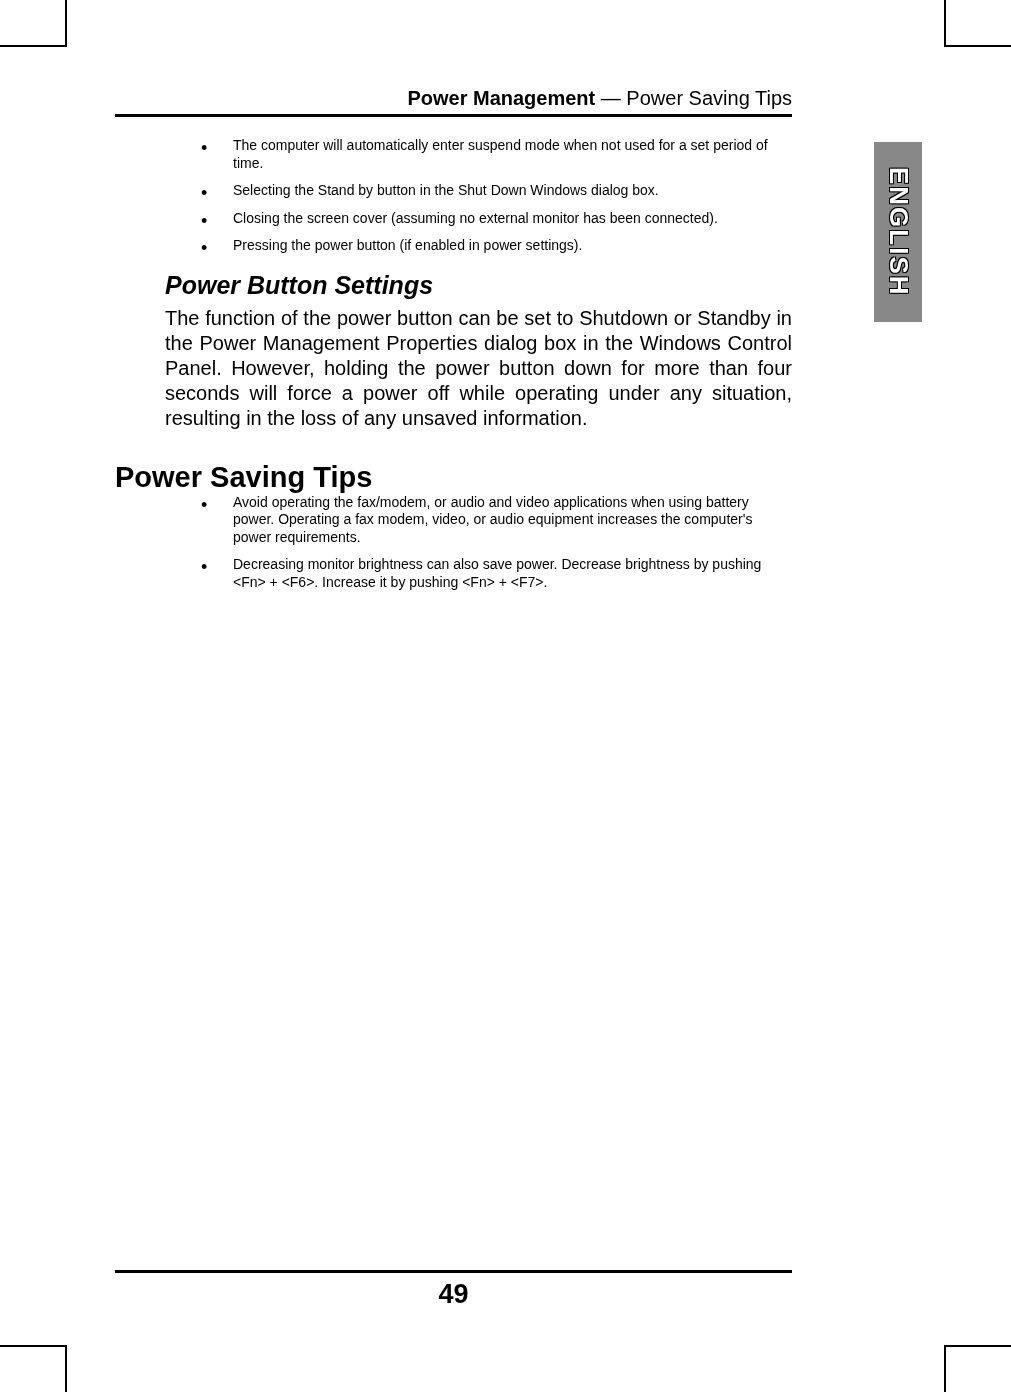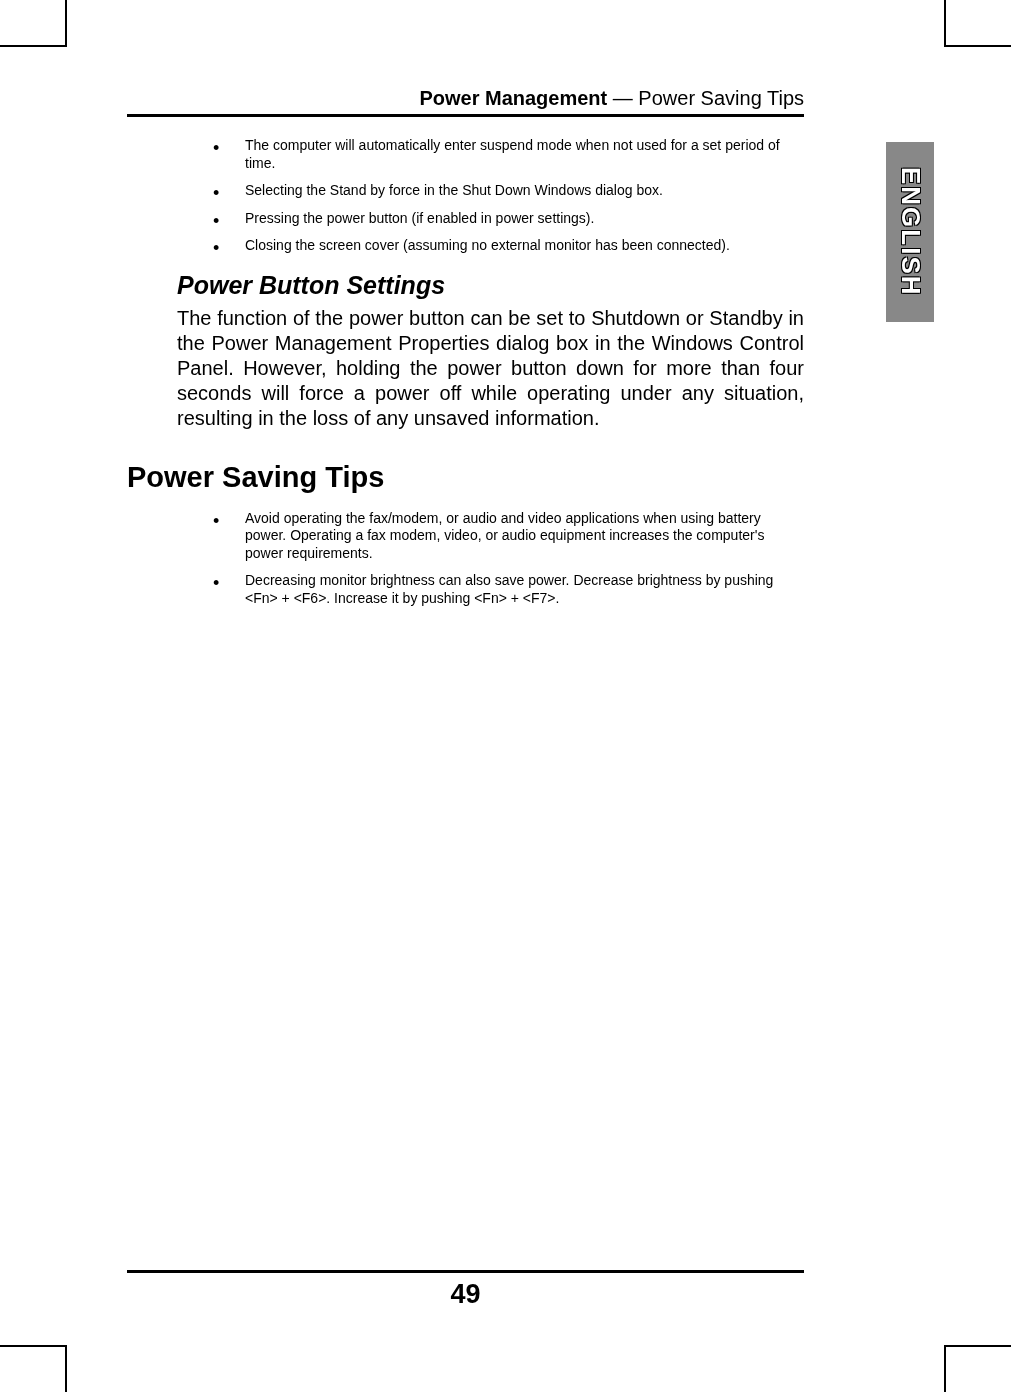--- a/index.html
+++ b/index.html
@@ -7,40 +7,40 @@
   .outer-crops { position: absolute; }
   .crop-top-left  { left: 65px;  top: 0;    width: 2px; height: 45px; background: #000; }
   .crop-top-left2 { left: 0;     top: 45px; width: 67px; height: 2px; background: #000; }
   .crop-top-right { right: 65px; top: 0;    width: 2px; height: 45px; background: #000; }
   .crop-top-right2{ right: 0;    top: 45px; width: 67px; height: 2px; background: #000; }
   .crop-bot-left  { left: 65px;  bottom: 0; width: 2px; height: 45px; background: #000; }
   .crop-bot-left2 { left: 0;     bottom: 45px; width: 67px; height: 2px; background: #000; }
   .crop-bot-right { right: 65px; bottom: 0; width: 2px; height: 45px; background: #000; }
   .crop-bot-right2{ right: 0;    bottom: 45px; width: 67px; height: 2px; background: #000; }
 
-  .page { position: absolute; left: 67px; top: 47px; width: 877px; height: 1298px; padding: 40px 60px 0 60px; }
+  .page { position: absolute; left: 55px; top: 47px; width: 877px; height: 1298px; padding: 40px 60px 0 60px; }
 
   .header-line { font-size: 20px; text-align: right; padding-right: 80px; margin-bottom: 4px; }
   .header-line .bold { font-weight: bold; }
   .header-rule { border-top: 3px solid #000; margin-right: 80px; margin-bottom: 20px; }
 
   .side-tab { position: absolute; right: 10px; top: 95px; width: 48px; height: 180px; background: #888; display: flex; align-items: center; justify-content: center; }
   .side-tab span { writing-mode: vertical-rl; text-orientation: mixed; font-weight: bold; font-size: 26px; letter-spacing: 2px; color: #fff; text-shadow: -1px -1px 0 #000, 1px -1px 0 #000, -1px 1px 0 #000, 1px 1px 0 #000; font-family: Arial, sans-serif; transform: rotate(180deg); }
   .side-tab span.real { transform: none; }
 
   .content { padding-left: 50px; padding-right: 80px; }
 
   ul.bullets { list-style: none; margin-left: 30px; }
   ul.bullets li { position: relative; padding-left: 38px; font-size: 14px; line-height: 1.25; margin-bottom: 10px; }
   ul.bullets li::before { content: "•"; position: absolute; left: 6px; top: 0; font-size: 18px; }
 
   h3.sub { font-size: 25px; font-weight: bold; font-style: italic; margin-top: 16px; margin-bottom: 6px; }
   p.body { font-size: 20px; line-height: 1.25; text-align: justify; margin-bottom: 16px; }
 
-  h2.sec { font-size: 29px; font-weight: bold; margin-top: 30px; margin-bottom: 16px; margin-left: -50px; }
+  h2.sec { font-size: 29px; font-weight: bold; margin-top: 30px; margin-bottom: 0; margin-left: -50px; }
 
   .footer { position: absolute; left: 60px; right: 140px; bottom: 35px; }
   .footer-rule { border-top: 3px solid #000; margin-bottom: 6px; }
   .footer-num { text-align: center; font-weight: bold; font-size: 27px; }
 </style>
 </head>
 <body>
 
 <div class="outer-crops crop-top-left"></div>
 <div class="outer-crops crop-top-left2"></div>
@@ -58,23 +58,23 @@
   </div>
   <div class="header-rule"></div>
 
   <div class="side-tab">
     <span class="real">ENGLISH</span>
   </div>
 
   <div class="content">
     <ul class="bullets">
       <li>The computer will automatically enter suspend mode when not used for a set period of time.</li>
-      <li>Selecting the Stand by force in the Shut Down Windows dialog box.</li>
+      <li>Selecting the Stand by button in the Shut Down Windows dialog box.</li>
+      <li>Closing the screen cover (assuming no external monitor has been connected).</li>
       <li>Pressing the power button (if enabled in power settings).</li>
-      <li>Closing the screen cover (assuming no external monitor has been connected).</li>
     </ul>
 
     <h3 class="sub">Power Button Settings</h3>
     <p class="body">The function of the power button can be set to Shutdown or Standby in the Power Management Properties dialog box in the Windows Control Panel. However, holding the power button down for more than four seconds will force a power off while operating under any situation, resulting in the loss of any unsaved information.</p>
 
     <h2 class="sec">Power Saving Tips</h2>
     <ul class="bullets">
       <li>Avoid operating the fax/modem, or audio and video applications when using battery power. Operating a fax modem, video, or audio equipment increases the computer's power requirements.</li>
       <li>Decreasing monitor brightness can also save power. Decrease brightness by pushing &lt;Fn&gt; + &lt;F6&gt;. Increase it by pushing &lt;Fn&gt; + &lt;F7&gt;.</li>
     </ul>

